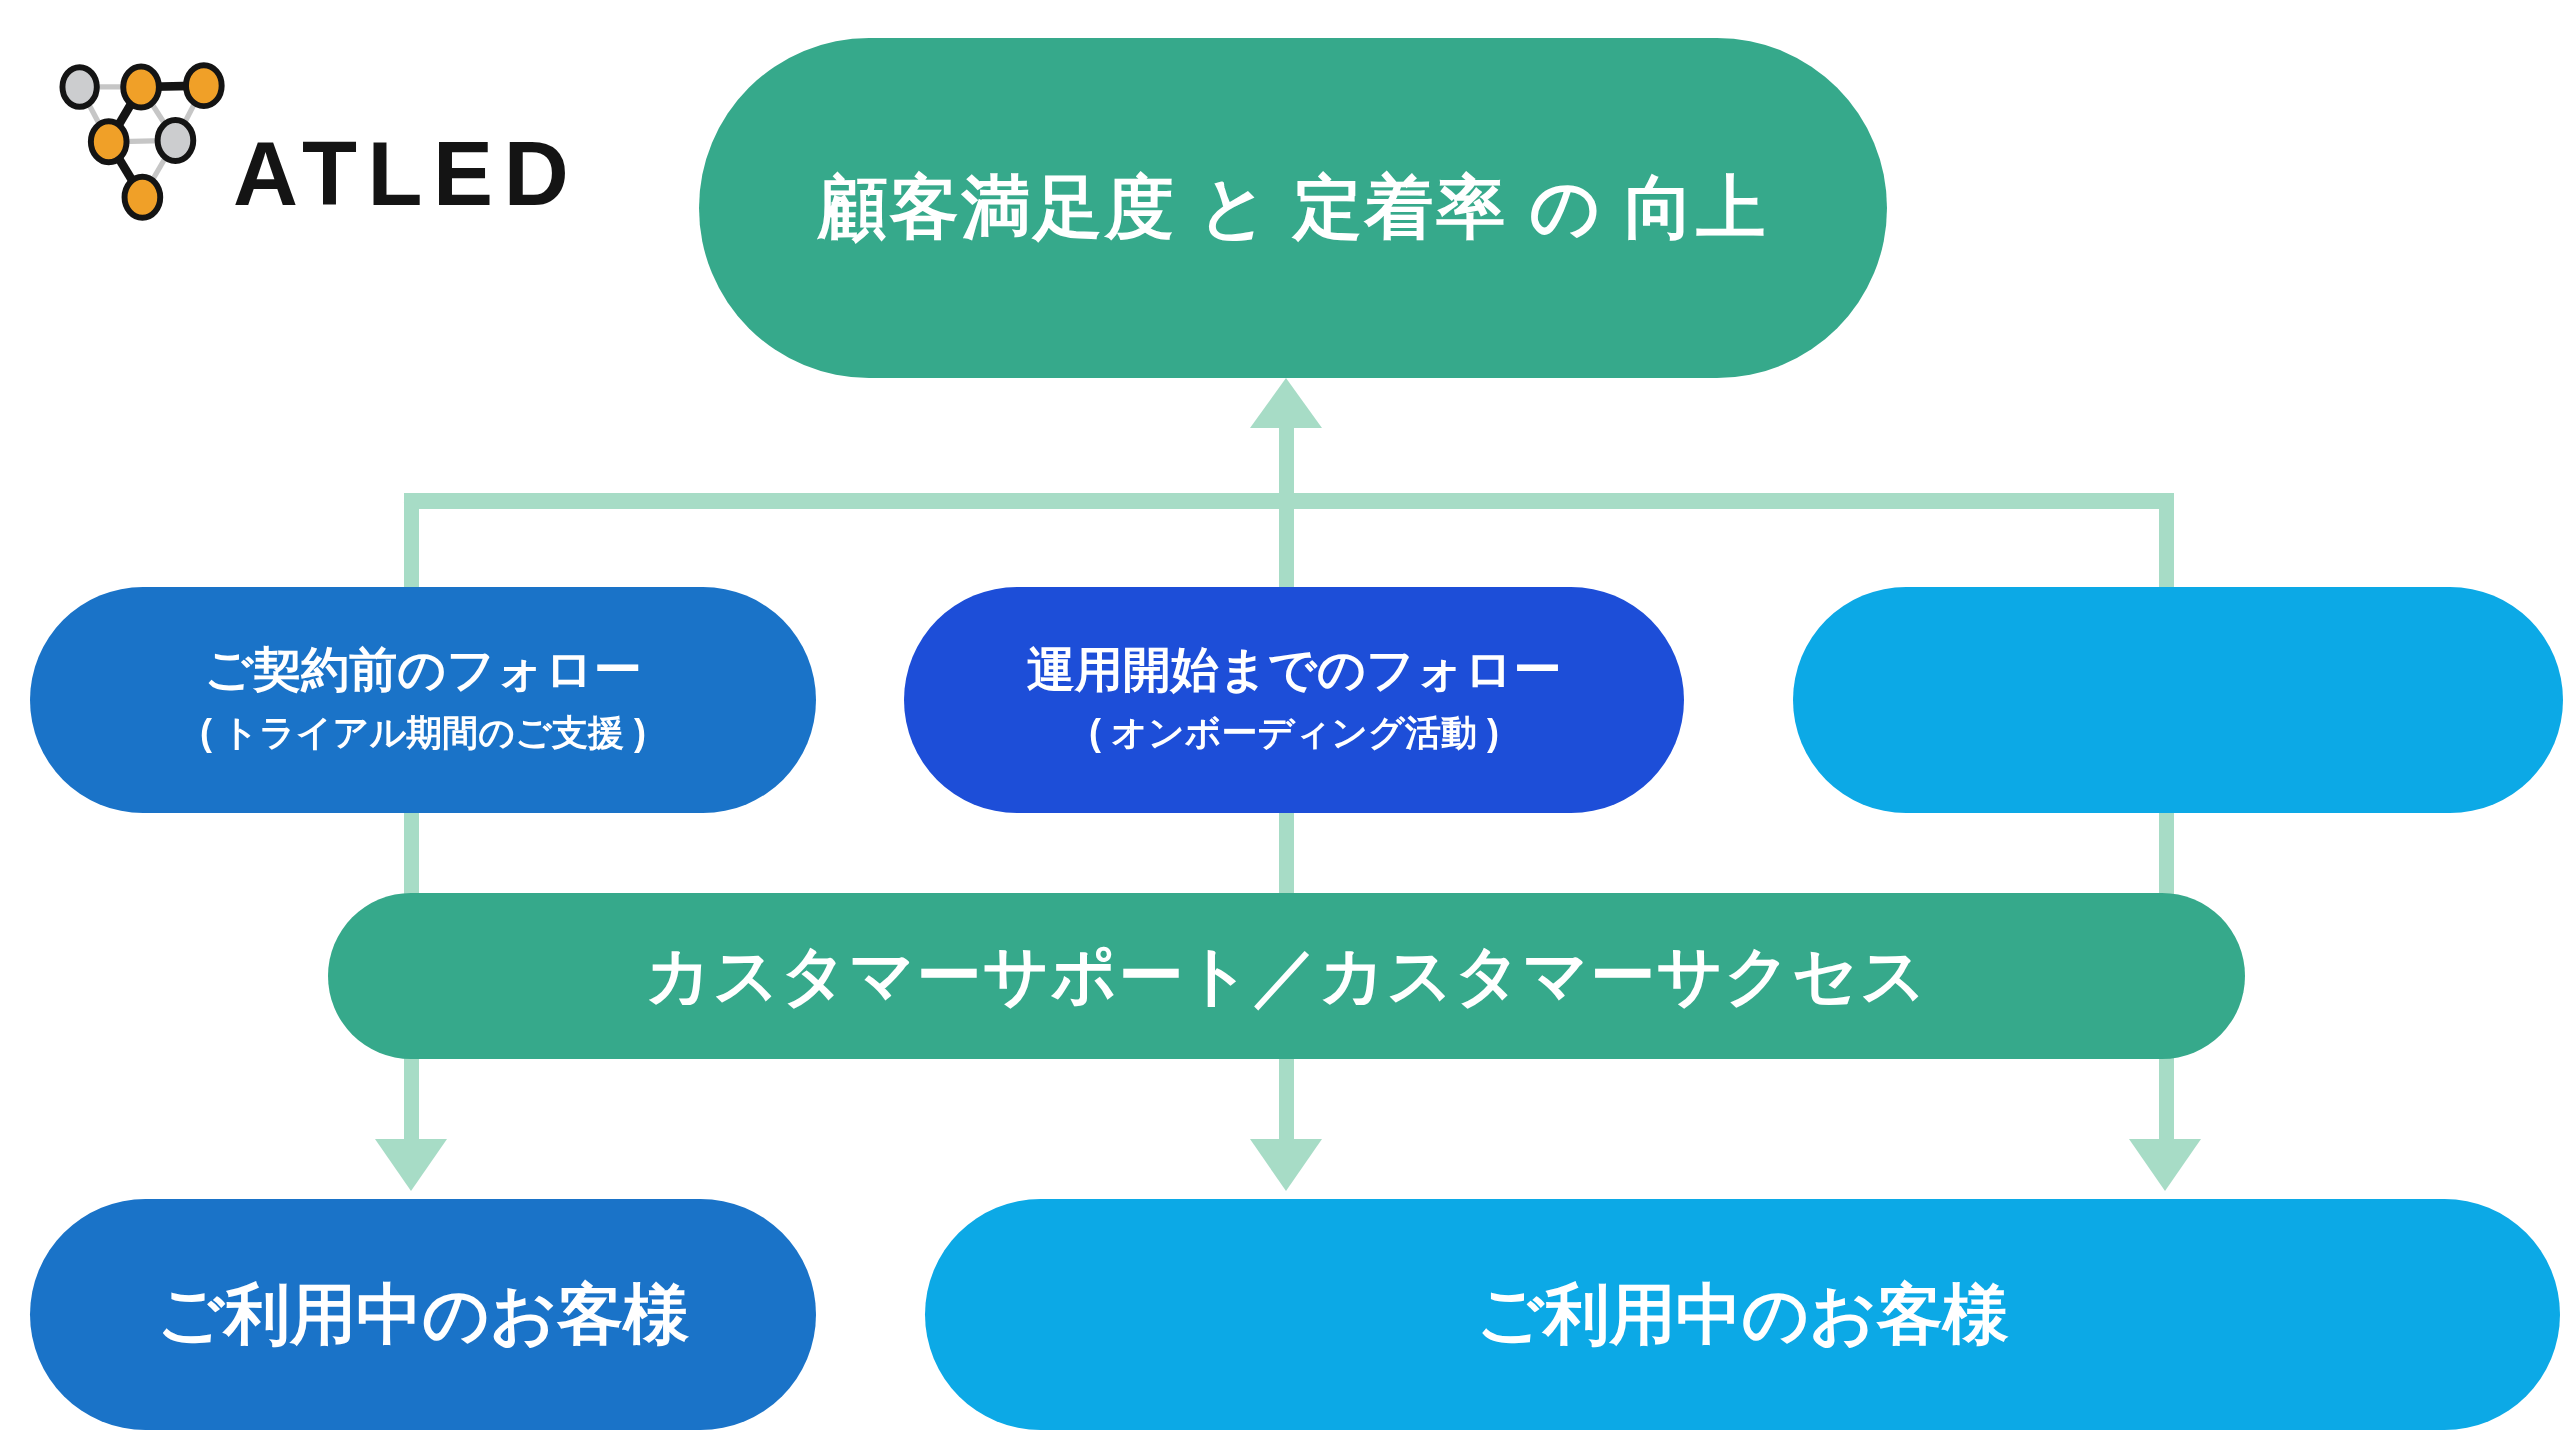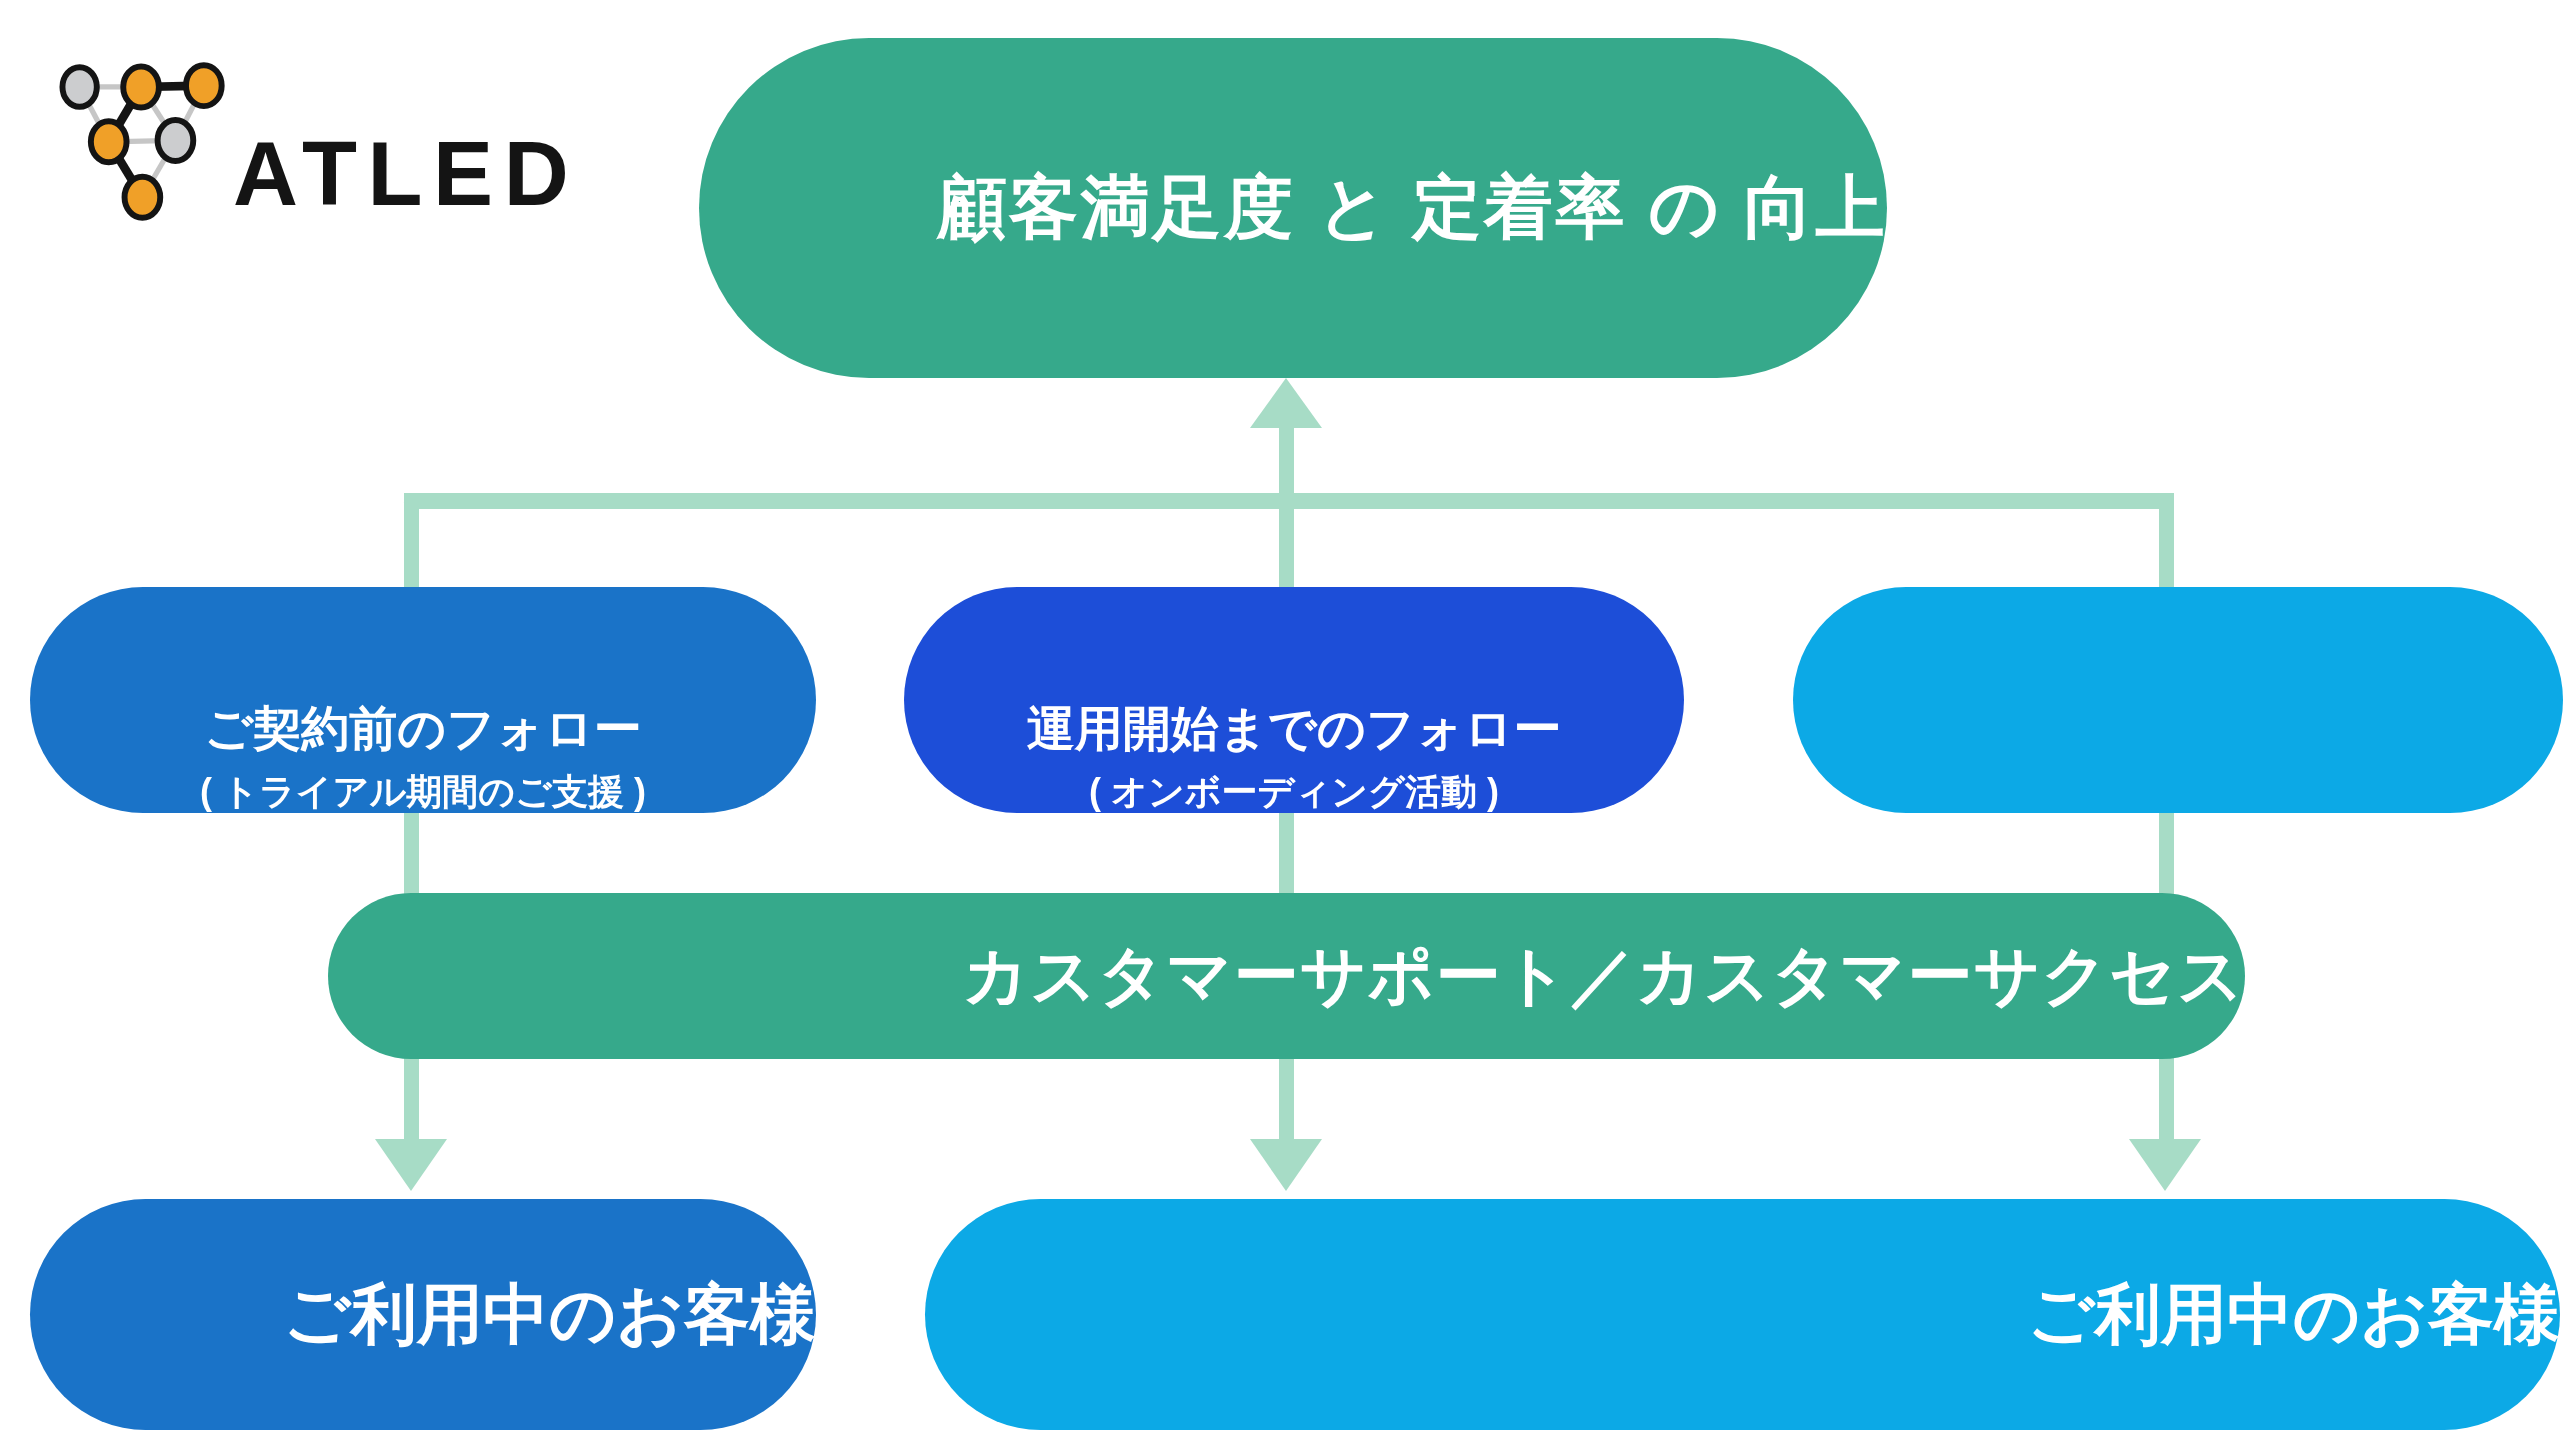--- a/index.html
+++ b/index.html
@@ -8,21 +8,21 @@
     font-family:"Liberation Sans","DejaVu Sans",sans-serif;overflow:hidden;
   }
   .abs{position:absolute;}
   
   #logo-mark{left:40px;top:46px;width:218px;height:185px;}
   #logo-word{
     left:233px;top:104px;width:370px;height:91px;line-height:91px;
     font-size:90px;font-weight:bold;letter-spacing:10.6px;color:#141414;margin-top:25px;
   }
   
-  .pill{display:flex;align-items:center;justify-content:flex-end;color:#ffffff;
+  .pill{display:flex;align-items:center;justify-content:center;color:#ffffff;
         font-weight:bold;text-align:center;z-index:2;}
   #goal-pill{left:699px;top:38px;width:1188px;height:340px;border-radius:170px;
              background:#36a98b;font-size:69px;letter-spacing:2.6px;}
   .follow-pill{top:587px;height:226px;border-radius:113px;flex-direction:column;}
   #follow-pill-0{left:30px;width:786px;background:#1a73c8;}
   #follow-pill-1{left:904px;width:780px;background:#1d4ed8;}
   #follow-pill-2{left:1793px;width:770px;background:#0ca9e6;}
   .follow-line1{font-size:48px;line-height:48px;margin-bottom:18px;}
   .follow-line2{font-size:36px;line-height:42px;}
   #team-pill{left:328px;top:893px;width:1917px;height:166px;border-radius:83px;

